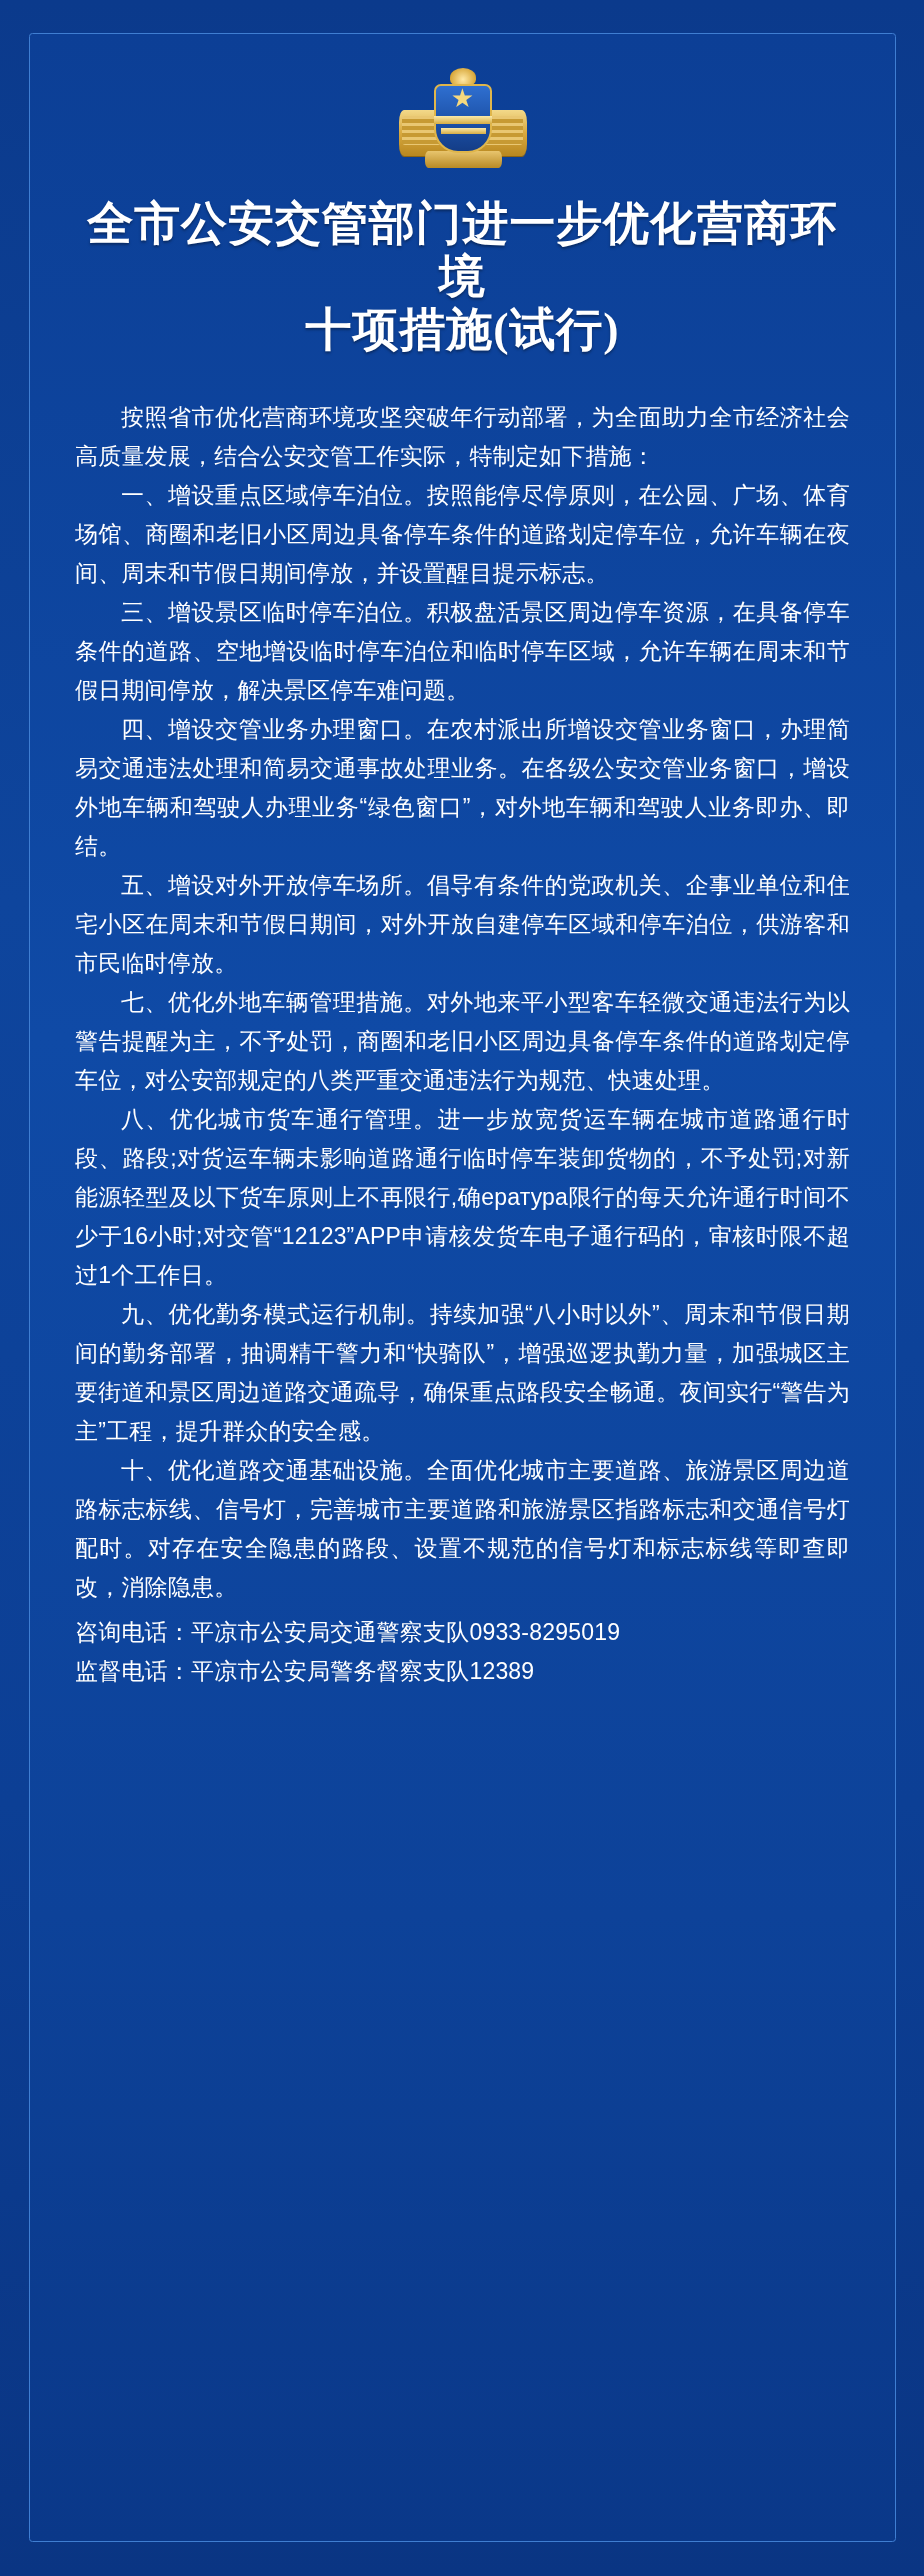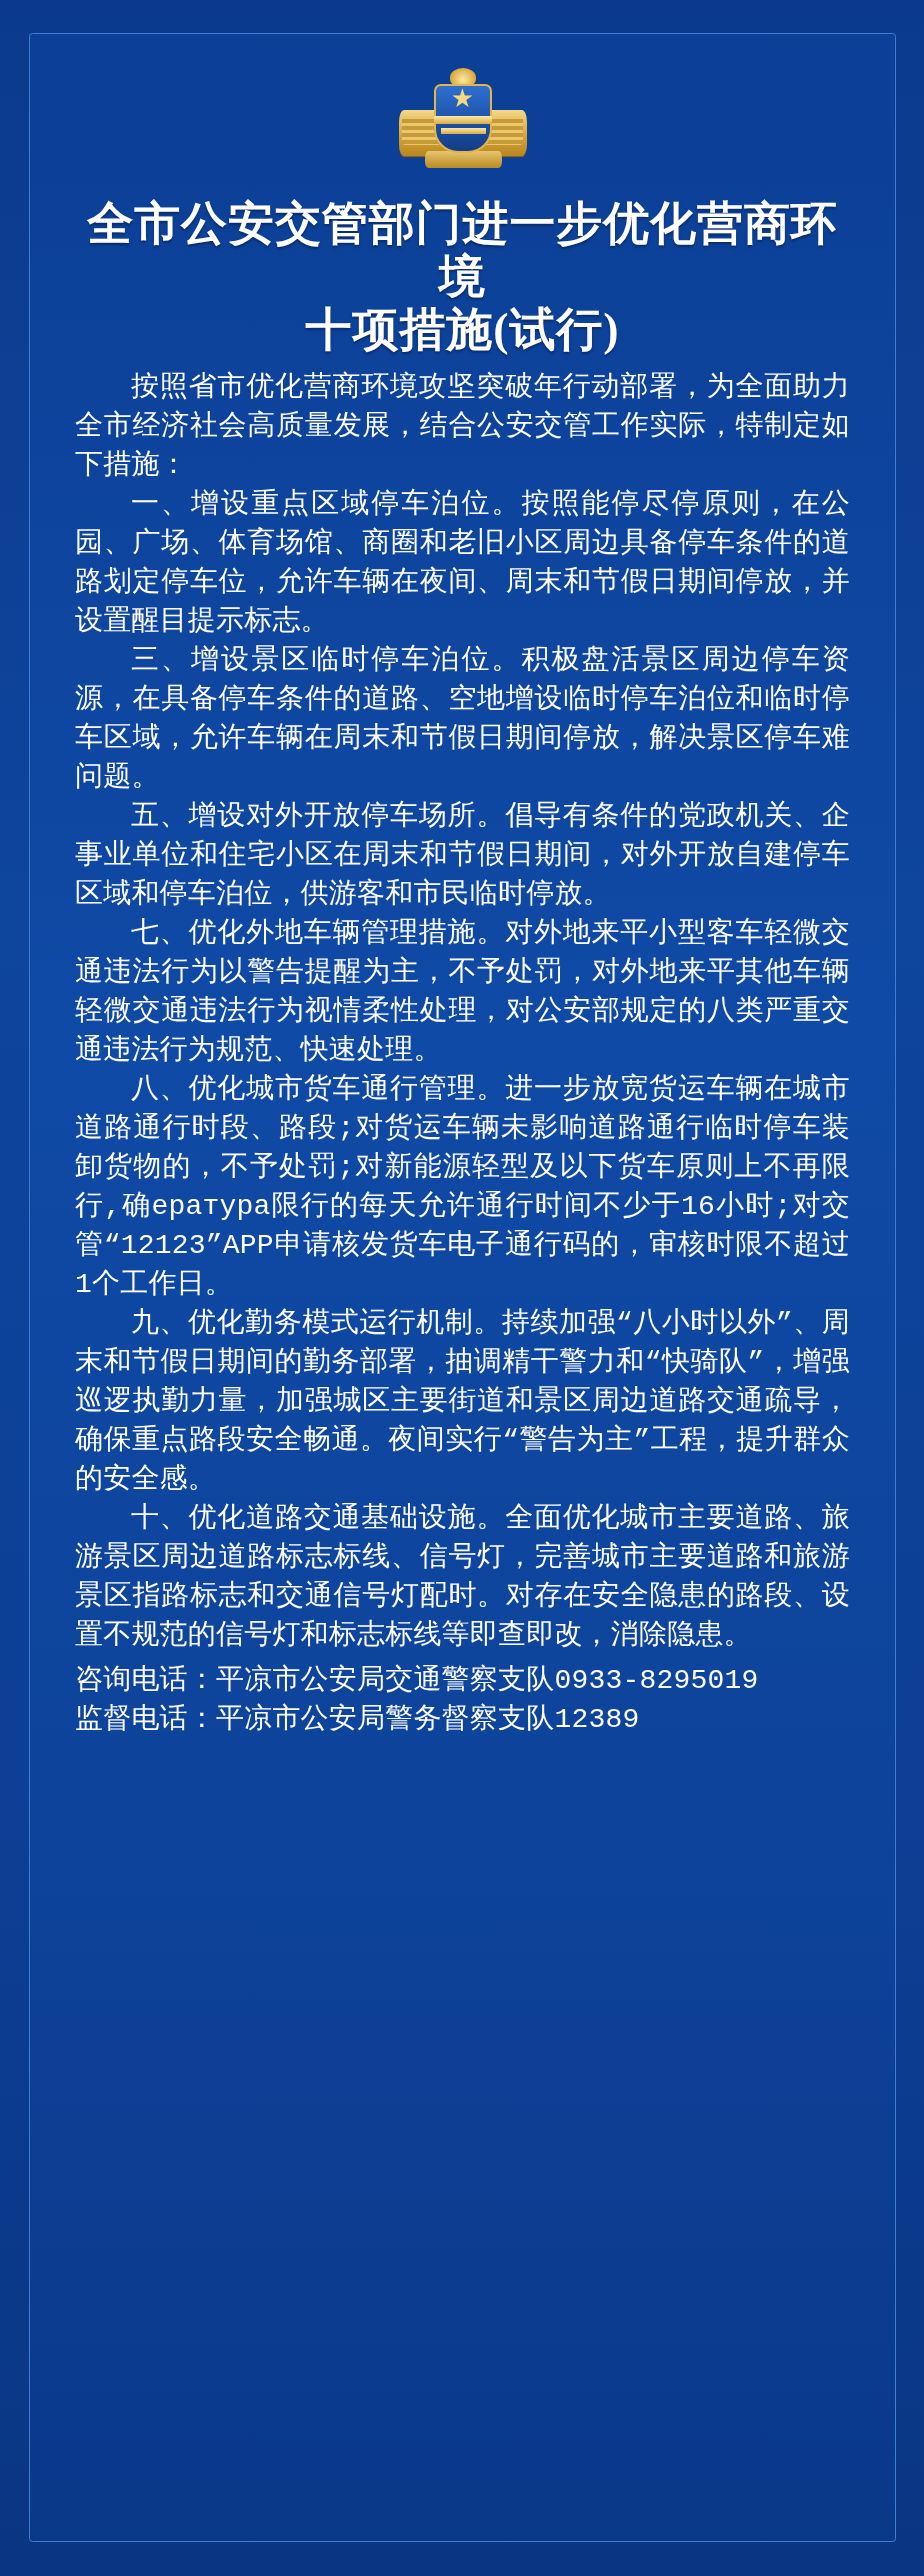--- a/index.html
+++ b/index.html
@@ -123,24 +123,24 @@
     font-weight: bold;
     font-size: 46px;
     line-height: 53px;
     letter-spacing: 0.9px;
     text-shadow: 0 1.7px 2.6px rgba(0,0,0,0.35);
   }
   .title .line2 { display: block; }
 
   
   .body-text {
-    margin-top: 12px;
+    margin-top: 42px;
     color: #ffffff;
-    font-family: Liberation Mono, monospace;
-    font-size: 28px;
+    font-family: Liberation Sans, sans-serif;
+    font-size: 23px;
     line-height: 39px;
     text-align: justify;
     text-justify: inter-ideograph;
     letter-spacing: 0.2px;
   }
   .body-text p {
     margin: 0;
     text-indent: 2em;
   }
   .body-text p.noindent {
@@ -174,22 +174,23 @@
 
     <h1 class="title">
       <span>全市公安交管部门进一步优化营商环境</span>
       <span class="line2">十项措施(试行)</span>
     </h1>
 
     <div class="body-text">
       <p>按照省市优化营商环境攻坚突破年行动部署，为全面助力全市经济社会高质量发展，结合公安交管工作实际，特制定如下措施：</p>
       <p>一、增设重点区域停车泊位。按照能停尽停原则，在公园、广场、体育场馆、商圈和老旧小区周边具备停车条件的道路划定停车位，允许车辆在夜间、周末和节假日期间停放，并设置醒目提示标志。</p>
       <p>三、增设景区临时停车泊位。积极盘活景区周边停车资源，在具备停车条件的道路、空地增设临时停车泊位和临时停车区域，允许车辆在周末和节假日期间停放，解决景区停车难问题。</p>
+      <p>四、增设交管业务办理窗口。在农村派出所增设交管业务窗口，办理简易交通违法处理和简易交通事故处理业务。在各级公安交管业务窗口，增设外地车辆和驾驶人办理业务“绿色窗口”，对外地车辆和驾驶人业务即办、即结。</p>
       <p>五、增设对外开放停车场所。倡导有条件的党政机关、企事业单位和住宅小区在周末和节假日期间，对外开放自建停车区域和停车泊位，供游客和市民临时停放。</p>
-      <p>七、优化外地车辆管理措施。对外地来平小型客车轻微交通违法行为以警告提醒为主，不予处罚，对外地来平其他车辆轻微交通违法行为视情柔性处理，对公安部规定的八类严重交通违法行为规范、快速处理。</p>
+      <p>七、优化外地车辆管理措施。对外地来平小型客车轻微交通违法行为以警告提醒为主，不予处罚，商圈和老旧小区周边具备停车条件的道路划定停车位，对公安部规定的八类严重交通违法行为规范、快速处理。</p>
       <p>八、优化城市货车通行管理。进一步放宽货运车辆在城市道路通行时段、路段;对货运车辆未影响道路通行临时停车装卸货物的，不予处罚;对新能源轻型及以下货车原则上不再限行,确ература限行的每天允许通行时间不少于16小时;对交管“12123”APP申请核发货车电子通行码的，审核时限不超过1个工作日。</p>
       <p>九、优化勤务模式运行机制。持续加强“八小时以外”、周末和节假日期间的勤务部署，抽调精干警力和“快骑队”，增强巡逻执勤力量，加强城区主要街道和景区周边道路交通疏导，确保重点路段安全畅通。夜间实行“警告为主”工程，提升群众的安全感。</p>
       <p>十、优化道路交通基础设施。全面优化城市主要道路、旅游景区周边道路标志标线、信号灯，完善城市主要道路和旅游景区指路标志和交通信号灯配时。对存在安全隐患的路段、设置不规范的信号灯和标志标线等即查即改，消除隐患。</p>
 
       <div class="contact-block">
         <p class="noindent">咨询电话：平凉市公安局交通警察支队0933-8295019</p>
         <p class="noindent">监督电话：平凉市公安局警务督察支队12389</p>
       </div>
     </div>
 

